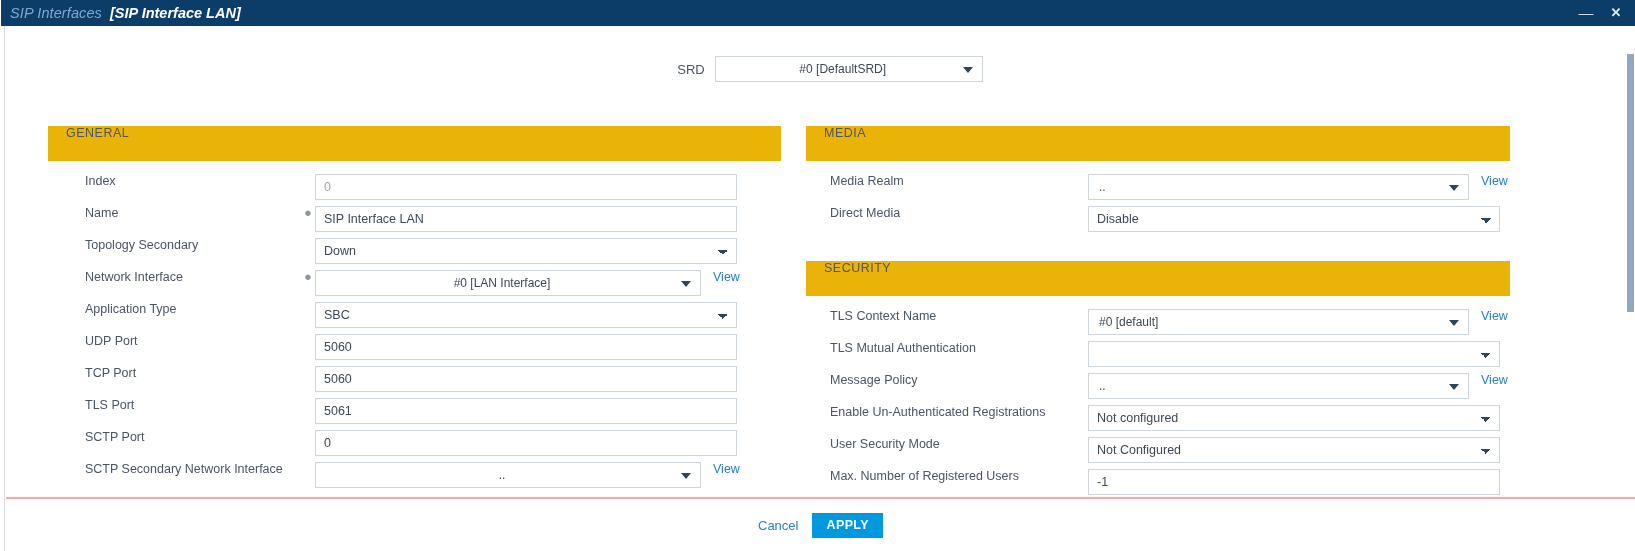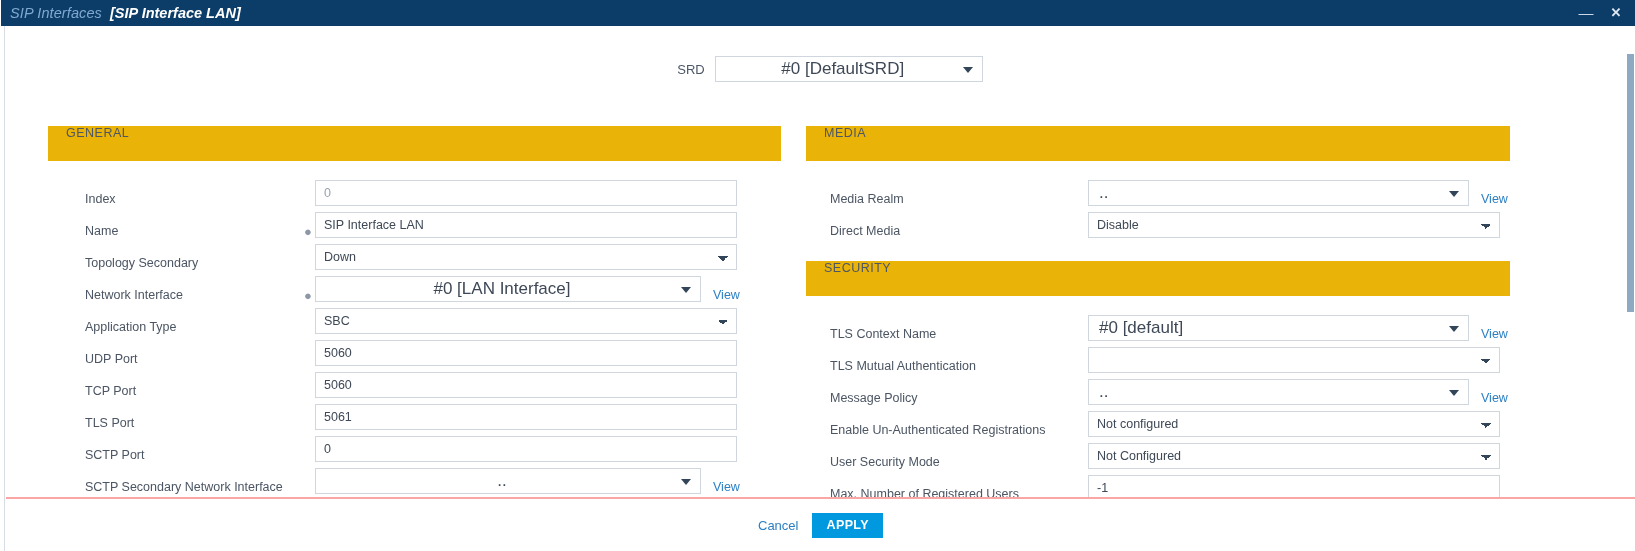--- a/index.html
+++ b/index.html
@@ -99,21 +99,21 @@
     position: relative;
     height: 26px;
     background: #fff;
     border: 1px solid #cfd6de;
     display: flex;
     align-items: center;
     cursor: pointer;
   }
   .sel-fancy .val {
     flex: 1;
-    font-size: 17px;
+    font-size: 12px;
     color: #3e4856;
     text-align: center;
     padding: 0 22px 0 10px;
     white-space: nowrap;
     overflow: hidden;
   }
   .sel-fancy .val.left { text-align: left; }
   .sel-fancy .caret {
     position: absolute;
     right: 9px; top: 50%;
@@ -139,21 +139,21 @@
     padding-left: 18px;
   }
   .sec-header .sec-title {
     font-size: 12.5px;
     color: #4d5663;
     letter-spacing: .5px;
   }
 
   .row {
     display: flex;
-    align-items: flex-end;
+    align-items: flex-start;
     height: 32px;
   }
   .row-label {
     font-size: 12.5px;
     color: #4b5563;
     white-space: nowrap;
   }
   .bullet {
     width: 14px;
     text-align: center;

